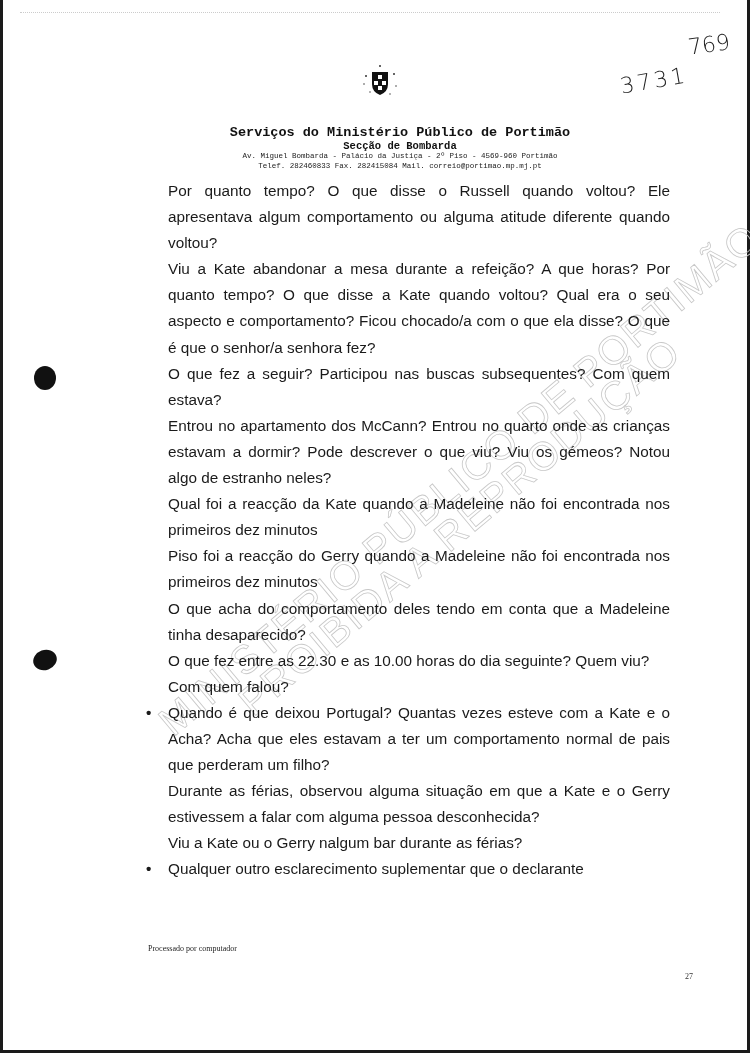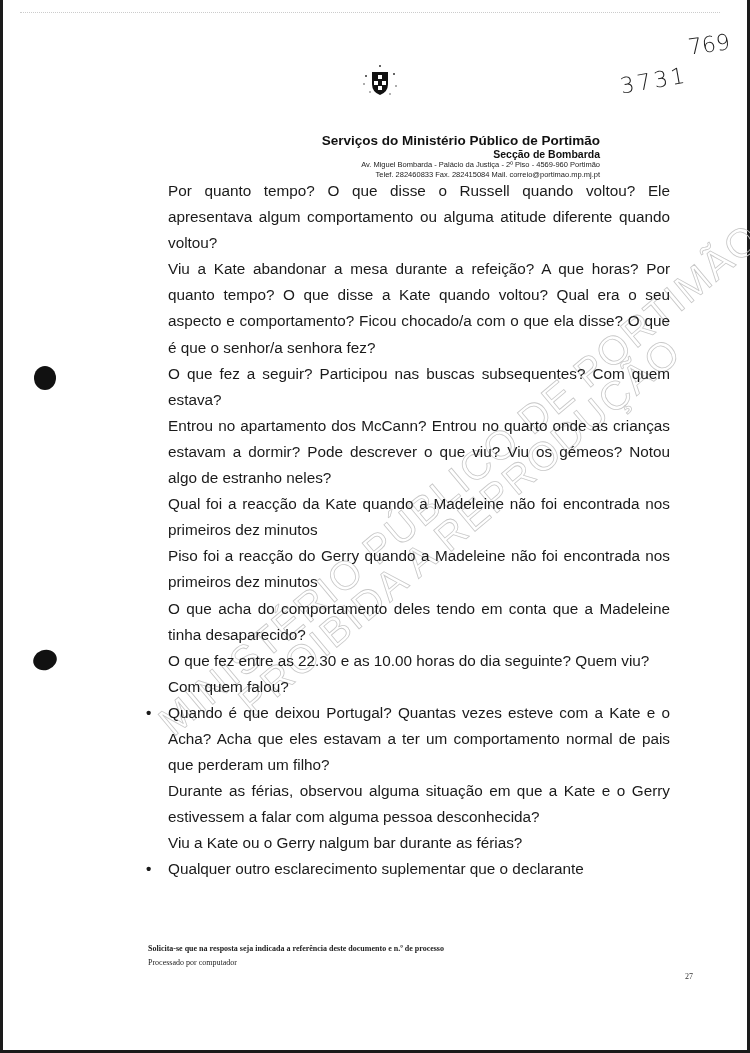--- a/index.html
+++ b/index.html
@@ -7,21 +7,21 @@
   .border-left { position: absolute; left: 0; top: 0; width: 3px; height: 1053px; background: #1a1a1a; }
   .border-right { position: absolute; right: 0; top: 0; width: 3px; height: 1053px; background: #1a1a1a; }
   .border-bottom { position: absolute; left: 0; bottom: 0; width: 750px; height: 3px; background: #1a1a1a; }
   .top-noise { position: absolute; left: 20px; top: 12px; width: 700px; height: 4px; border-top: 1px dotted #ccc; }
 
   .handwritten { position: absolute; font-family: "DejaVu Sans", sans-serif; font-weight: 300; color: #222; }
   .hw1 { left: 688px; top: 32px; font-size: 22px; transform: rotate(-8deg); }
   .hw2 { left: 620px; top: 68px; font-size: 22px; transform: rotate(-10deg); letter-spacing: 3px; }
 
   .emblem { position: absolute; left: 360px; top: 62px; width: 40px; height: 40px; }
-  .header { position: absolute; left: 200px; top: 125px; width: 400px; text-align: right; font-family: Liberation Sans, sans-serif; margin-top: 8px; }
+  .header { position: absolute; left: 200px; top: 125px; width: 400px; text-align: center; font-family: Liberation Mono, monospace; }
   .header .title { font-size: 13.5px; font-weight: bold; line-height: 15px; }
   .header .section { font-size: 10.5px; font-weight: bold; line-height: 12px; }
   .header .addr { font-size: 7.5px; line-height: 9.5px; color: #222; }
 
   .body { position: absolute; left: 168px; top: 178px; width: 502px; }
   .para { font-size: 15.3px; line-height: 26.1px; text-align: justify; font-weight: 400; color: #1a1a1a; position: relative; }
   .para.bullet::before { content: "\2022"; position: absolute; left: -22px; top: 0; font-weight: bold; }
 
   .watermark { position: absolute; left: 130px; top: 330px; width: 520px; height: 400px; pointer-events: none; }
   .watermark span { position: absolute; font-family: "Liberation Sans", sans-serif; font-size: 40px; color: transparent; -webkit-text-stroke: 0.8px #c8c8c8; transform: rotate(-40deg); transform-origin: left top; white-space: nowrap; letter-spacing: 2px; }
@@ -89,16 +89,15 @@
   <div class="para">O que acha do comportamento deles tendo em conta que a Madeleine tinha desaparecido?</div>
   <div class="para">O que fez entre as 22.30 e as 10.00 horas do dia seguinte? Quem viu?</div>
   <div class="para">Com quem falou?</div>
   <div class="para bullet">Quando é que deixou Portugal? Quantas vezes esteve com a Kate e o Acha? Acha que eles estavam a ter um comportamento normal de pais que perderam um filho?</div>
   <div class="para">Durante as férias, observou alguma situação em que a Kate e o Gerry estivessem a falar com alguma pessoa desconhecida?</div>
   <div class="para">Viu a Kate ou o Gerry nalgum bar durante as férias?</div>
   <div class="para bullet">Qualquer outro esclarecimento suplementar que o declarante</div>
 </div>
 
 <div class="footer">
-  <div class="f1">Solicita-se que na resposta seja indicada a referência deste documento e n.º de processo</div>
   <div>Processado por computador</div>
 </div>
 <div class="page-num">27</div>
 
 </body></html>

